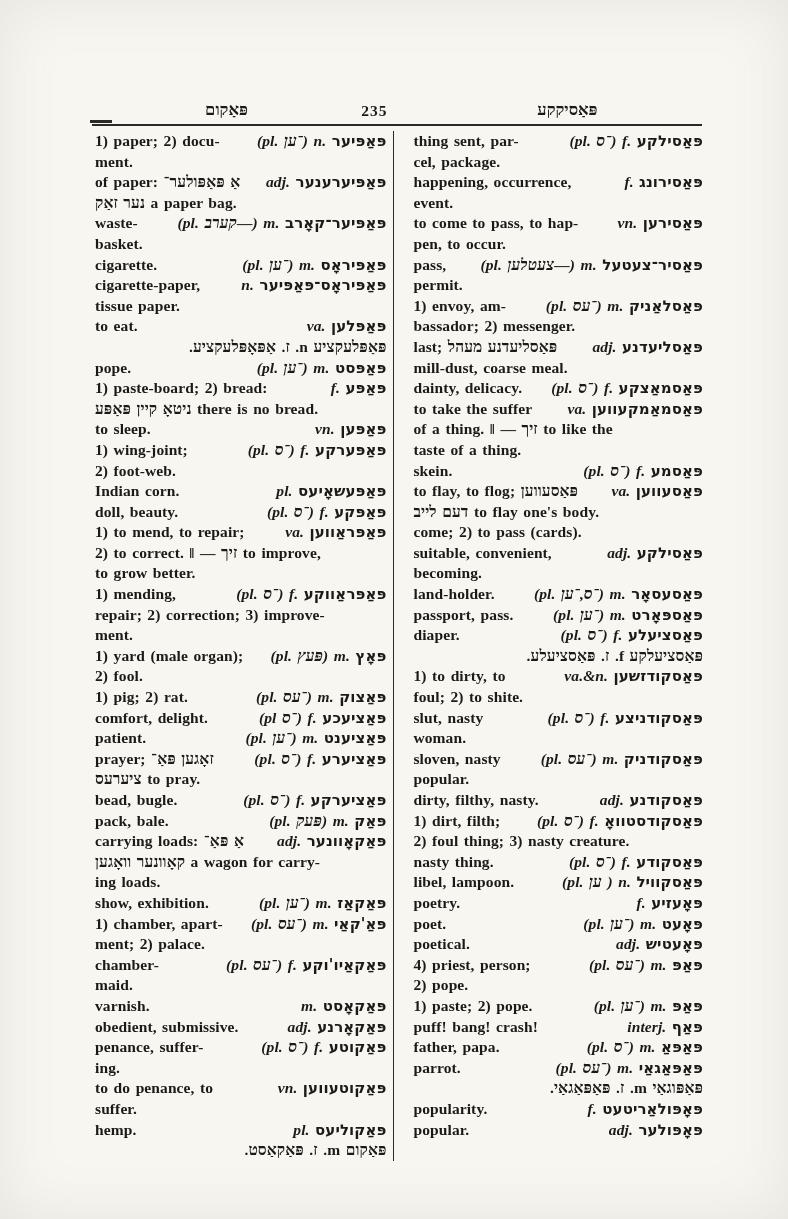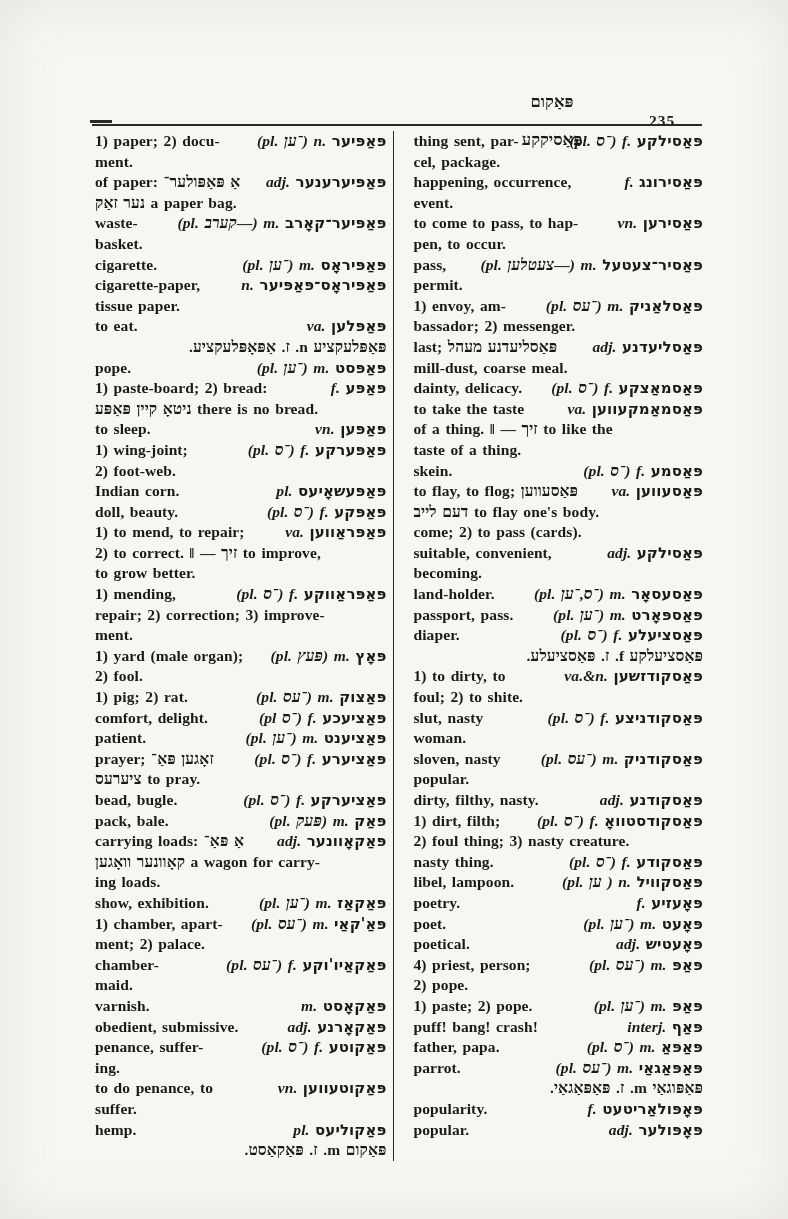--- a/index.html
+++ b/index.html
@@ -7,24 +7,23 @@
     position:relative; width:788px; height:1219px;
     background:#f7f6f1; color:#1b1a17;
     font-family:"Liberation Serif","DejaVu Serif","DejaVu Sans",serif;
     font-weight:bold; overflow:hidden;
     box-shadow:inset 0 0 60px rgba(120,110,90,.12);
   }
   .header{
     position:absolute; top:92px; left:92px; right:86px; height:28px;
     display:flex; align-items:flex-end; justify-content:space-between;
     font-size:16px;
-    flex-direction:column;
   }
   .guide{width:300px; text-align:center; font-size:16.5px; direction:rtl;}
-  .pageno{width:80px; text-align:center; font-size:15.5px; letter-spacing:1px;}
+  .pageno{width:80px; text-align:left; font-size:15.5px; letter-spacing:1px;}
   .rule{
     position:absolute; top:124px; left:92px; right:86px;
     border-top:2px solid #2a2925;
   }
   .rule:before{
     content:""; position:absolute; left:-2px; top:-6px; width:22px;
     border-top:3px solid #2a2925;
   }
   .columns{
     position:absolute; top:131px; left:95px; right:85px;
@@ -274,21 +273,21 @@
           <span class="right"><span class="gram">adj.</span> <span class="hw">פּאַסליעדנע</span></span>
         </div>
         <div class="line">
           <span class="en">mill-dust, coarse meal.</span>
         </div>
         <div class="line">
           <span class="en">dainty, delicacy.</span>
           <span class="right"><span class="gram">(pl. ־ס) f.</span> <span class="hw">פּאַסמאַצקע</span></span>
         </div>
         <div class="line">
-          <span class="en">to take the taste</span>
+          <span class="en">to take the suffer</span>
           <span class="right"><span class="gram">va.</span> <span class="hw">פּאַסמאַמקעווען</span></span>
         </div>
         <div class="line">
           <span class="en">of a thing. ‖ — זיך to like the</span>
         </div>
         <div class="line">
           <span class="en">taste of a thing.</span>
         </div>
         <div class="line">
           <span class="en">skein.</span>

